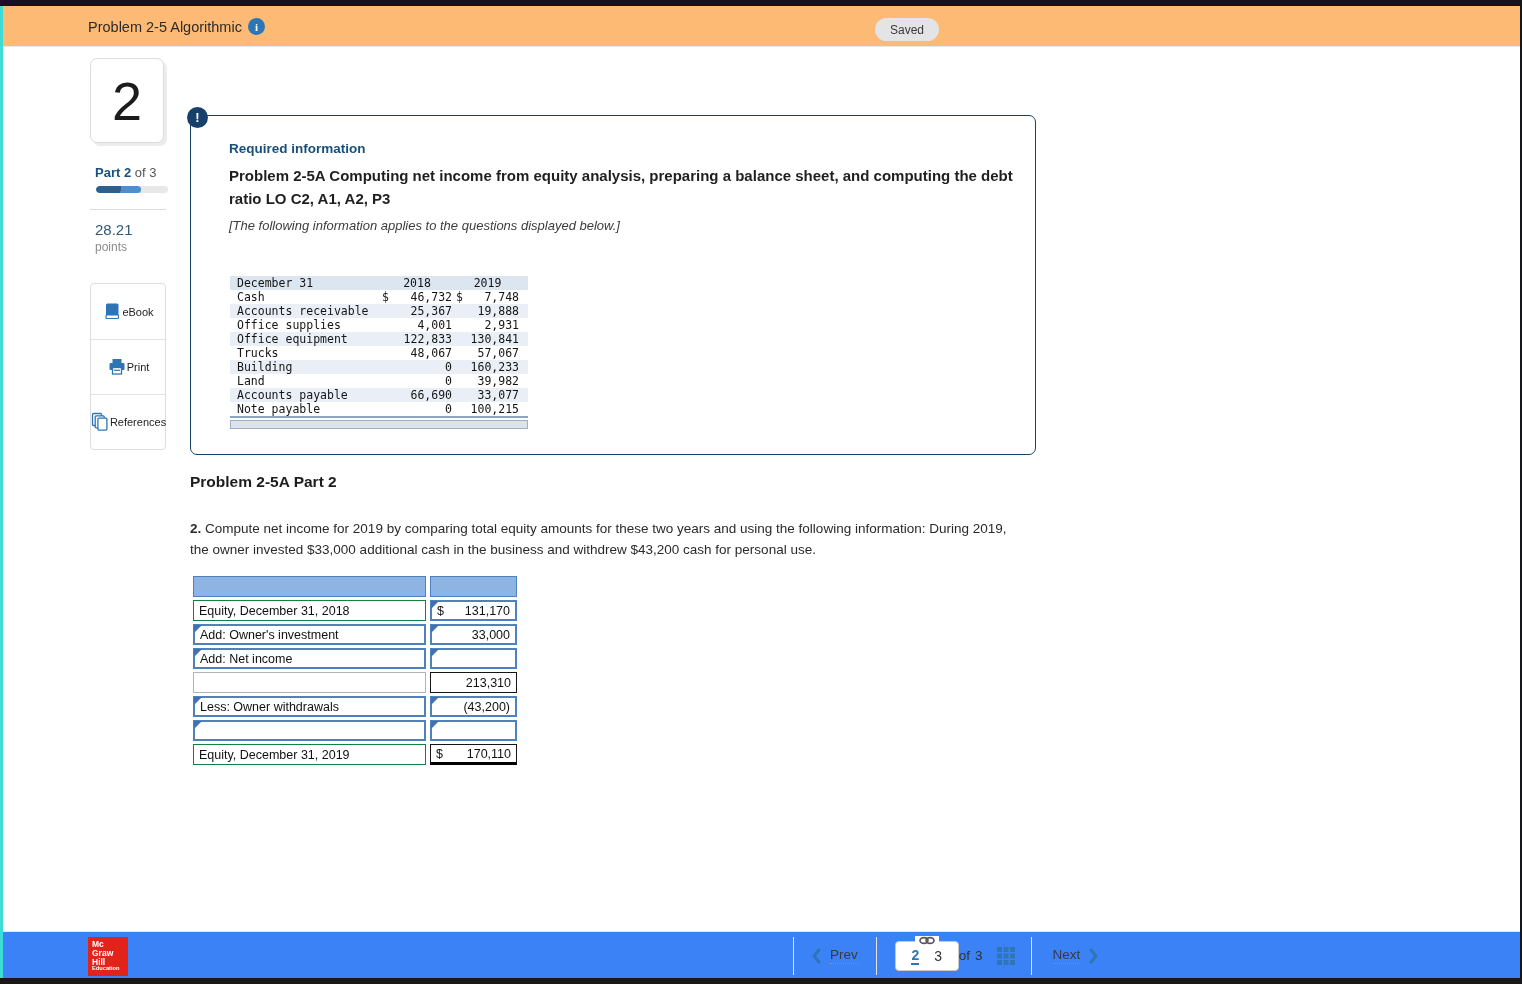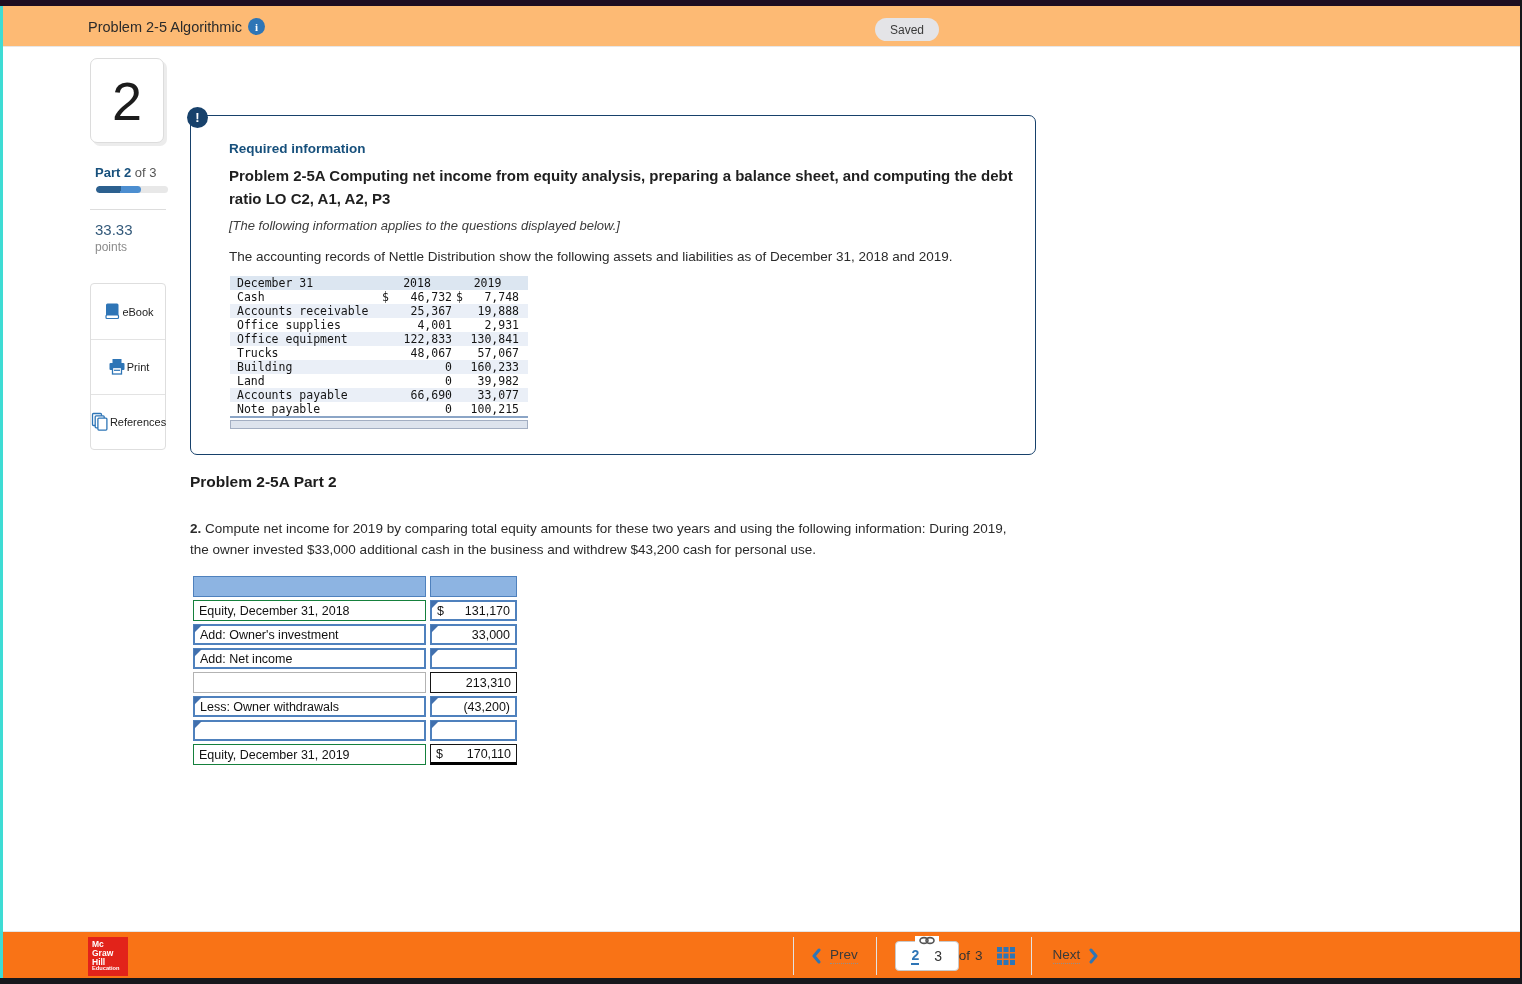--- a/index.html
+++ b/index.html
@@ -63,21 +63,21 @@
   .ws-value { justify-content:flex-end; }
   .s-static { border:1px solid #15803d; }
   .s-plain { border:1px solid #b3b3b3; }
   .s-input { border:2px solid #4f81bd; cursor:text; }
   .s-computed { border:1px solid #151515; }
   .s-total { border:1px solid #151515; border-bottom:3px solid #000; }
   .ws-dollar { margin-right:auto; }
   .ws-marker { position:absolute; top:-1px; left:-1px; width:0; height:0; border-top:8px solid #4170ae; border-right:8px solid transparent; }
 
   
-  .footer { position:absolute; left:3px; right:2px; top:931px; height:47px; background:#f97316; border-top:1px solid #e5e5e5; }
+  .footer { position:absolute; left:3px; right:2px; top:931px; height:47px; background:#3b82f6; border-top:1px solid #e5e5e5; }
   .mh-logo { position:absolute; left:85px; top:5px; width:40px; height:39px; background:#e2231a; color:#fff; padding:3px 0 0 4px; line-height:1.04; }
   .mh-logo .l { display:block; font-size:8.5px; font-weight:bold; }
   .mh-logo .l4 { display:block; font-size:5.7px; font-weight:bold; }
   .fnav { position:absolute; left:790px; top:0; height:47px; display:flex; align-items:center; }
   .vdiv { width:1px; height:38px; background:#e3e3e3; }
   .navbtn { display:flex; align-items:center; gap:9px; background:none; border:none; font-family:inherit; font-size:13.5px; color:#3a3a3a; padding:0; margin-left:17px; cursor:pointer; }
   .navlbl { border-bottom:1px dotted #909090; padding-bottom:1px; }
   .chev { line-height:0; }
   .d2 { margin-left:18px; }
   .pagebox { position:relative; margin-left:18px; width:64px; height:30px; border:1px solid #c9c9c9; border-radius:4px; background:#fff; display:flex; align-items:center; justify-content:center; gap:15px; font-size:14px; cursor:pointer; }
@@ -109,21 +109,21 @@
       <span>2</span>
     </div>
     <div class="part-line">
       <span class="part-strong">Part 2</span>
       <span class="part-rest">of 3</span>
     </div>
     <div class="progress">
       <div class="progress-fill" id="progress-fill" style="width: 63%;"></div>
     </div>
     <hr class="sb-divider">
-    <div class="pts-val">33.33</div>
+    <div class="pts-val">28.21</div>
     <div class="pts-lbl">points</div>
     <div class="tools">
         <button class="tool">
           <span class="tool-icon"><svg width="20" height="20" viewBox="0 0 20 20">
               <rect x="4" y="1.5" width="12.5" height="15" rx="1.5" fill="#2e75b6"></rect>
               <rect x="4" y="13" width="12.5" height="3.5" rx="1" fill="#fff" stroke="#2e75b6" stroke-width="1.2"></rect>
             </svg></span>
           <span>eBook</span>
         </button>
         <button class="tool">
@@ -146,21 +146,20 @@
           <span>References</span>
         </button>
       </div>
   </aside>
 
   <section class="ri-box">
     <span class="ri-alert">!</span>
     <div class="ri-heading">Required information</div>
     <div class="ri-title">Problem 2-5A Computing net income from equity analysis, preparing a balance sheet, and computing the debt ratio LO C2, A1, A2, P3</div>
     <div class="ri-note">[The following information applies to the questions displayed below.]</div>
-    <div class="ri-body">The accounting records of Nettle Distribution show the following assets and liabilities as of December 31, 2018 and 2019.</div>
     <div class="acct">
       <div class="mt-row head">
         <span class="mt-name">December 31</span>
         <span class="mt-val">2018</span>
         <span class="mt-val mt-val2">2019</span>
       </div>
       <div id="acct-rows">
           <div class="mt-row">
             <span class="mt-name">Cash</span>
             <span class="mt-val">

